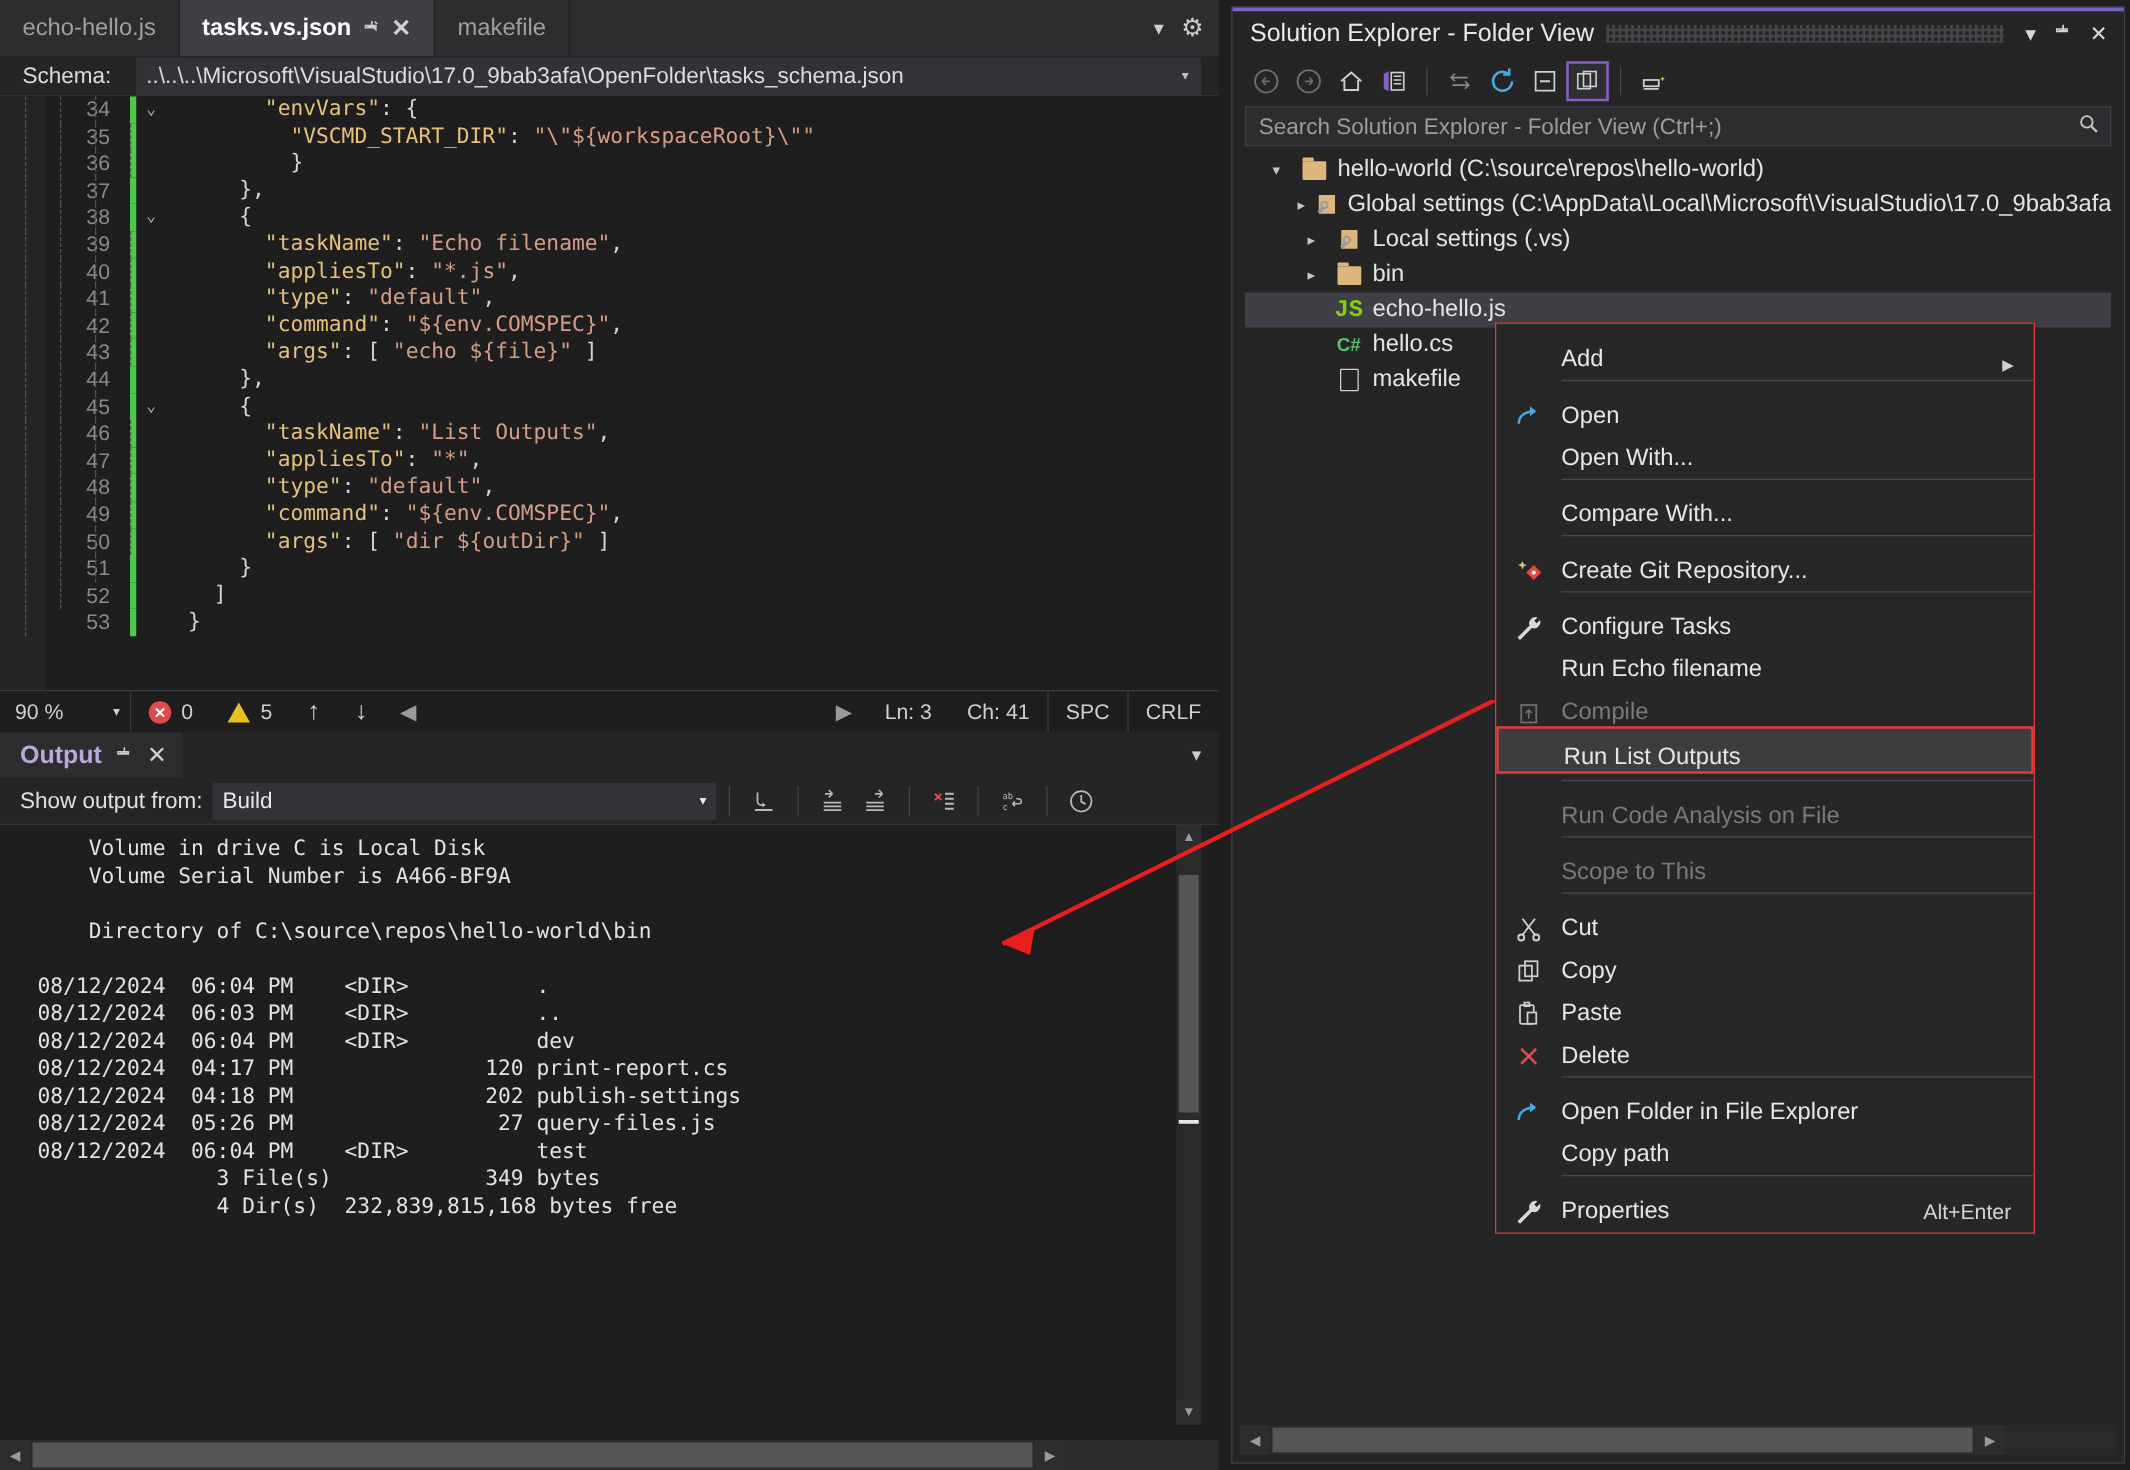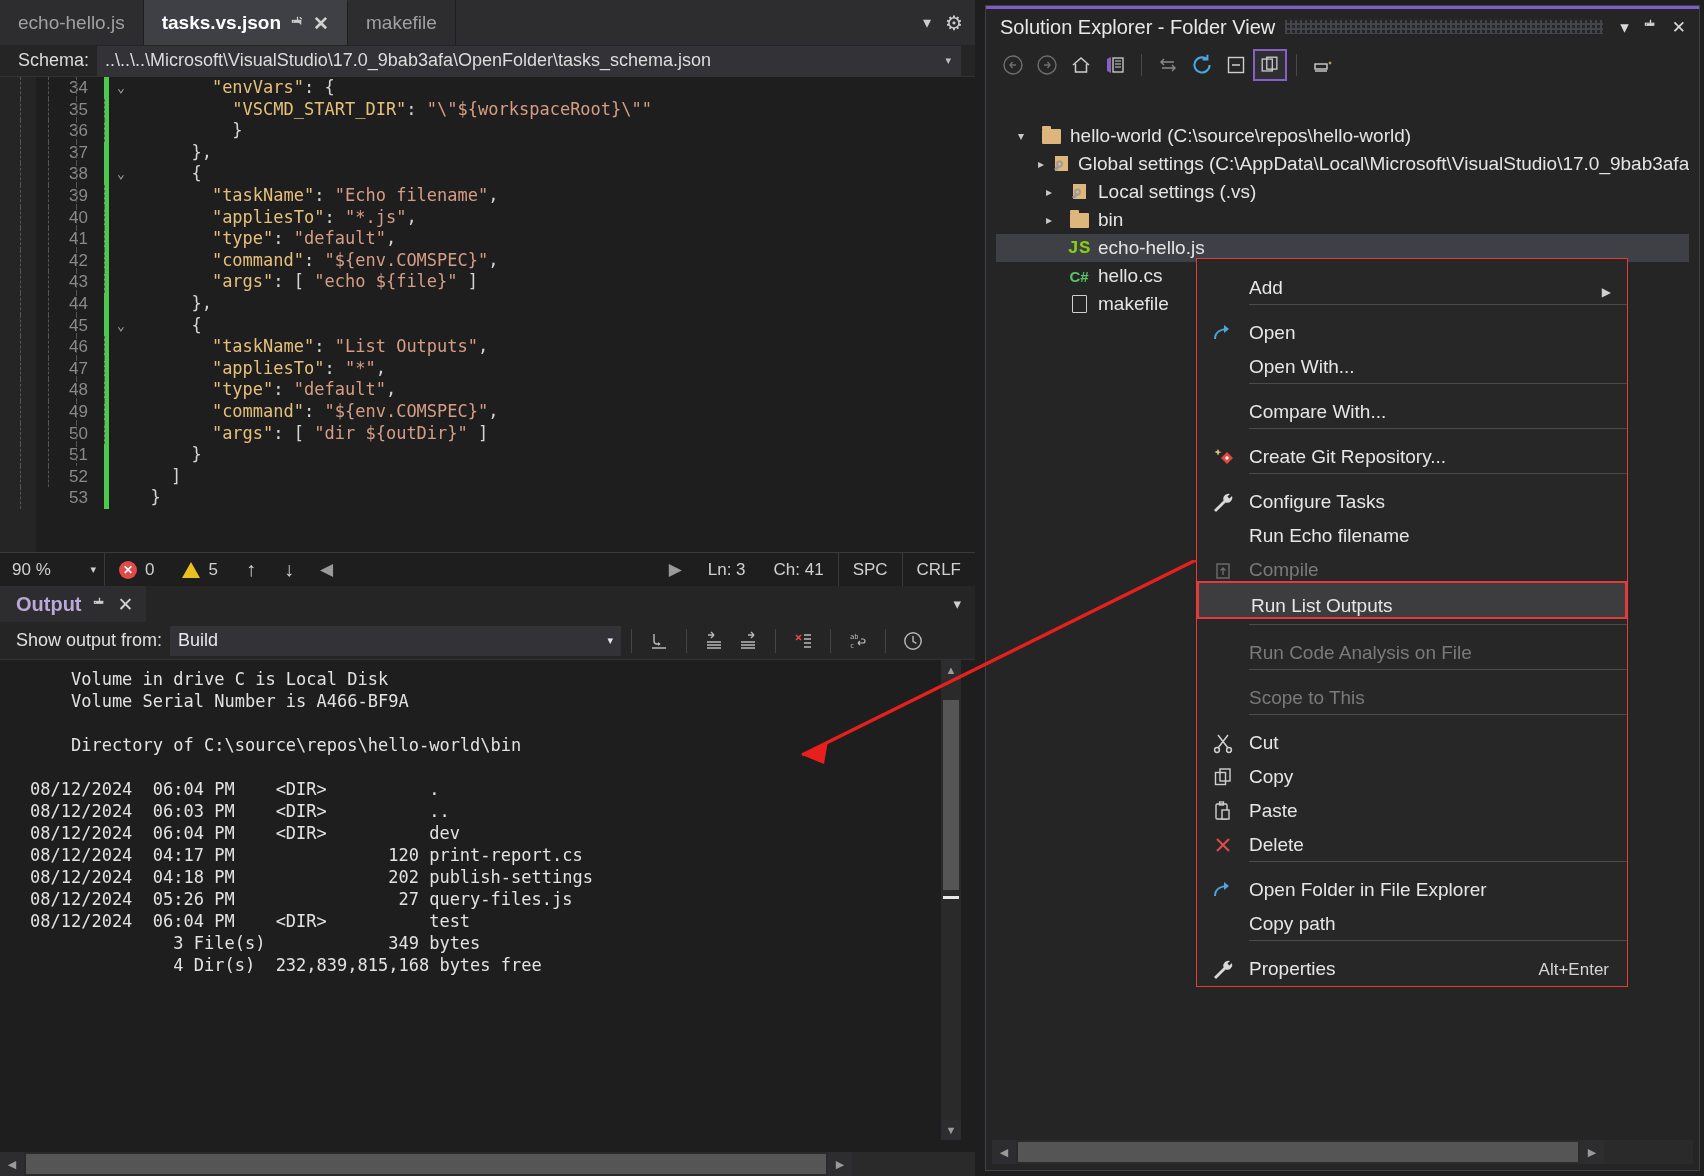--- a/index.html
+++ b/index.html
@@ -48,20 +48,21 @@
     display: flex; align-items: center; gap: 14px; padding-right: 12px;
     background: #2d2d30;
   }
   .tb-glyph { color: #cccccc; font-size: 16px; cursor: default; }
 
   
   #schema-bar {
     position: absolute; left: 0; top: 45px; width: 975px; height: 32px;
     background: #252526; display: flex; align-items: center;
     border-bottom: 1px solid #333;
+    gap: 12px;
   }
   #schema-label { color: #dcdcdc; font-size: 18px; padding: 0 8px 0 18px; }
   #schema-combo {
     flex: 1; height: 30px; background: #333337; color: #dcdcdc;
     display: flex; align-items: center; justify-content: space-between;
     padding: 0 10px 0 8px; font-size: 18px; margin-right: 14px;
   }
   #schema-arrow { font-size: 11px; color: #c0c0c0; }
 
   
@@ -147,21 +148,21 @@
   #output-tabrow-spacer { flex: 1; }
   #output-tabrow-caret { color: #cfcfcf; font-size: 15px; padding-right: 14px; }
 
   #output-toolbar {
     position: absolute; left: 0; top: 36px; width: 975px; height: 38px;
     background: #252526; display: flex; align-items: center; gap: 0;
     border-bottom: 1px solid #333;
   }
   #show-output-label { color: #e0e0e0; font-size: 18px; padding: 0 8px 0 16px; }
   #output-select {
-    width: 451px; height: 30px; background: #333337; color: #e8e8e8;
+    width: 403px; height: 30px; background: #333337; color: #e8e8e8;
     display: flex; align-items: center; justify-content: space-between;
     padding: 0 8px; font-size: 18px;
   }
   .ot-sep { width: 1px; height: 24px; background: #444; margin: 0 10px; }
   .ot-btn {
     width: 34px; height: 30px; display: flex; align-items: center;
     justify-content: center; color: #c8c8c8;
   }
 
   #output-console {
@@ -562,20 +563,29 @@
     <div class="se-tb-sep"></div>
     <div class="se-tb">
       <svg width="24" height="24" viewBox="0 0 24 24">
           <rect x="4" y="11" width="12" height="5" stroke="#cfcfcf" stroke-width="1.4" fill="none"></rect>
           <path d="M4 18h12" stroke="#cfcfcf" stroke-width="1.4"></path>
           <path d="M19 8l.6 1.6L21 10l-1.4.6L19 12l-.6-1.4L17 10l1.4-.4z" fill="#e8c96a"></path>
         </svg>
     </div>
   </div>
 
+  <div id="se-search">
+    <span id="se-search-text">Search Solution Explorer - Folder View (Ctrl+;)</span>
+    <span id="se-search-icon">
+      <svg width="18" height="18" viewBox="0 0 18 18">
+          <circle cx="7.5" cy="7.5" r="4.6" stroke="#c9c9c9" stroke-width="1.5" fill="none"></circle>
+          <path d="M11 11l4.5 4.5" stroke="#c9c9c9" stroke-width="1.7"></path>
+        </svg>
+    </span>
+  </div>
 
   <div id="se-tree">
       <div class="tree-row" style="padding-left: 14px;">
         <span class="twisty">▾</span>
         <span class="ticon">
           <span class="folder"></span>
         </span>
         <span>hello-world (C:\source\repos\hello-world)</span>
       </div>
       <div class="tree-row" style="padding-left: 42px;">

